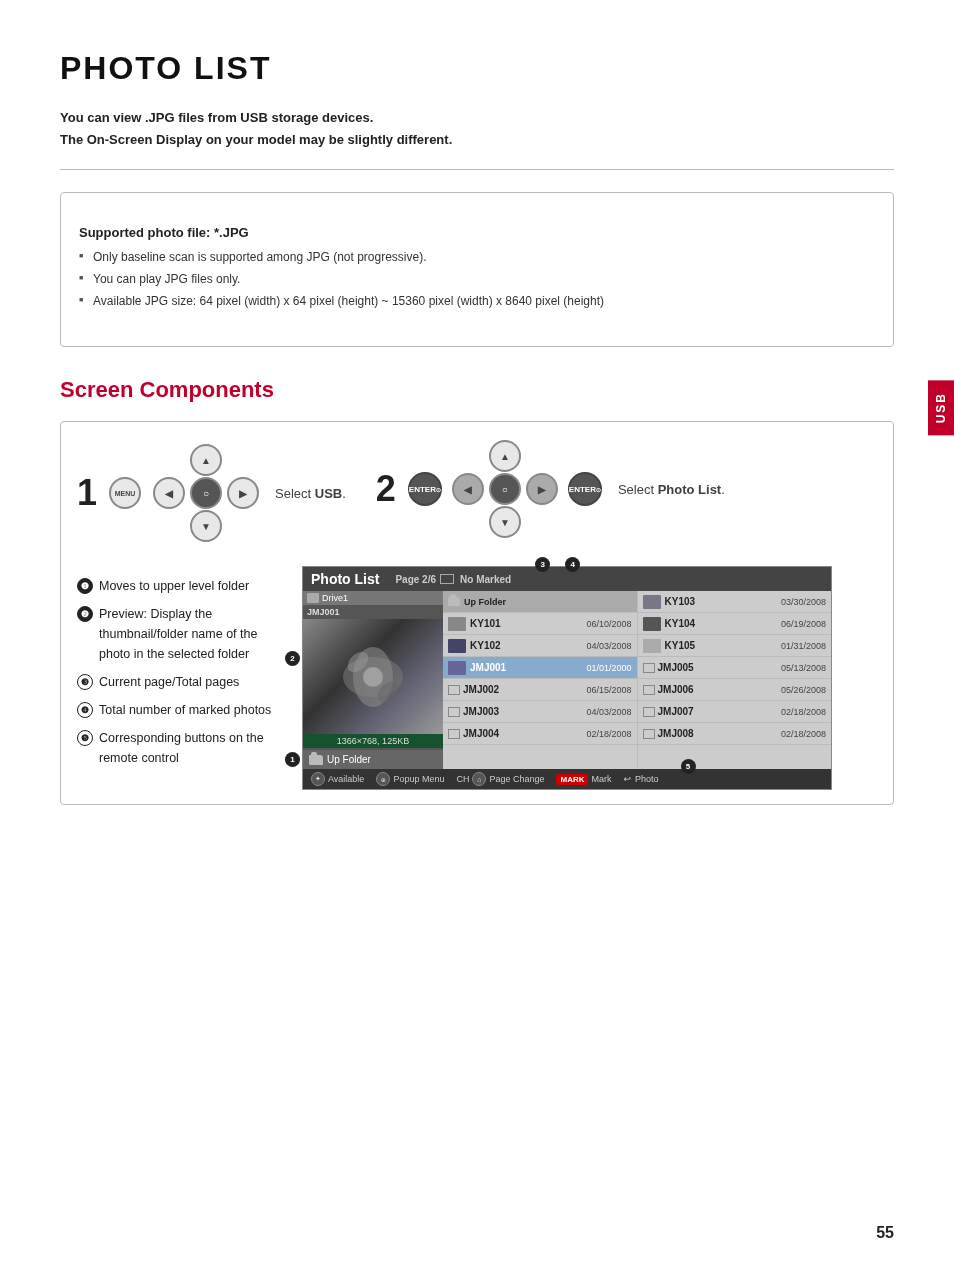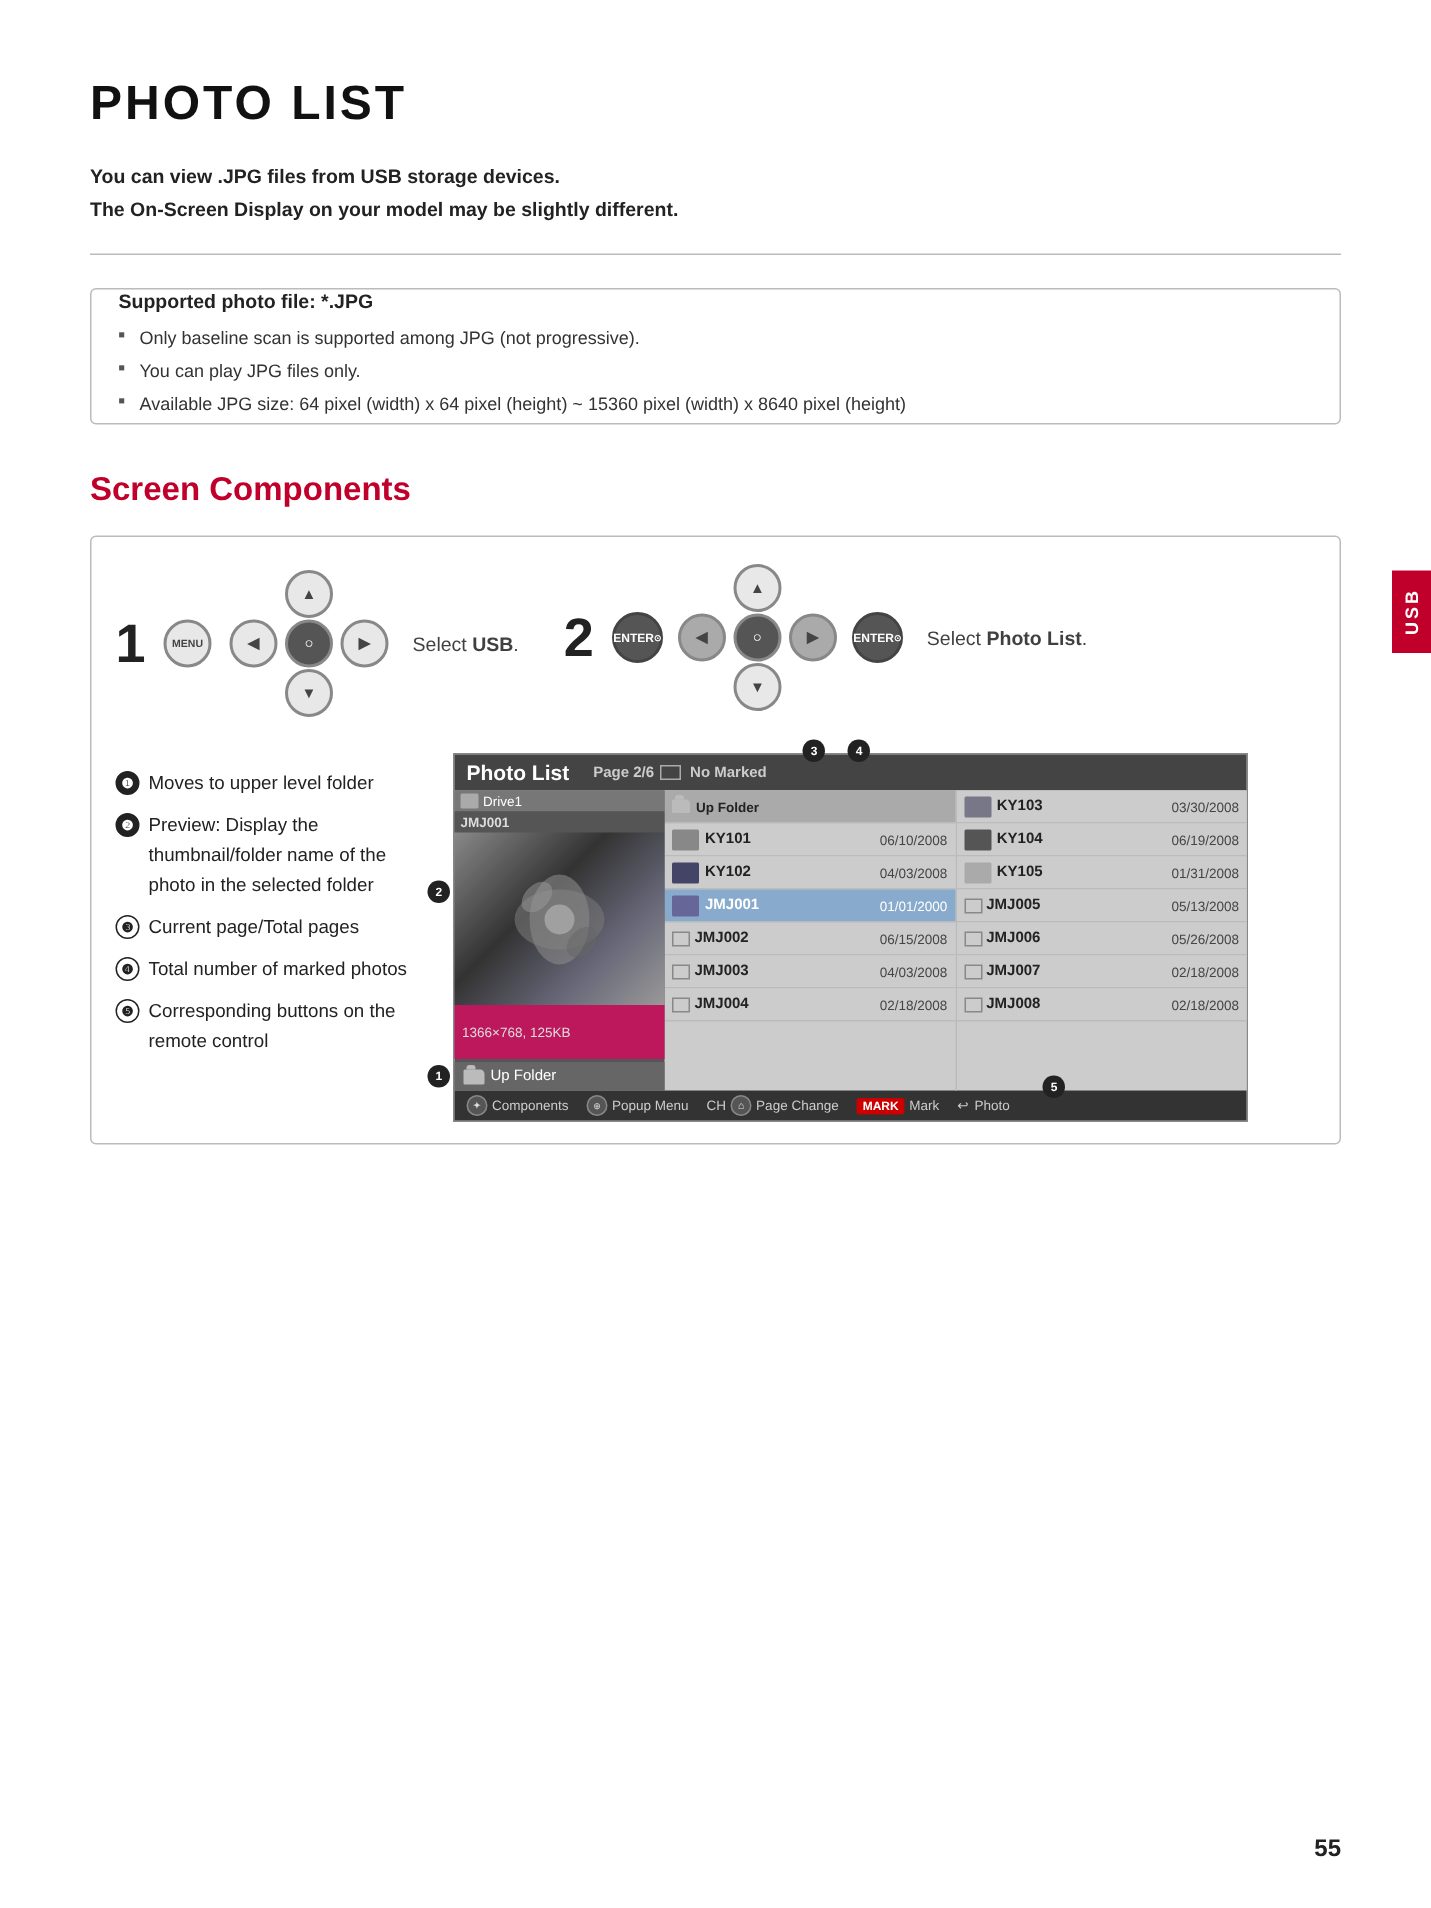--- a/index.html
+++ b/index.html
@@ -34,21 +34,21 @@
     hr.divider {
       border: none;
       border-top: 1px solid #bbb;
       margin: 18px 0 22px 0;
     }
 
     
     .info-box {
       border: 1px solid #bbb;
       border-radius: 4px;
-      padding: 0 18px;
+      padding: 32px 18px;
       margin-bottom: 30px;
       background: #fff;
     }
     .info-box .info-title {
       font-weight: bold;
       font-size: 13px;
       margin-bottom: 8px;
     }
     .info-box ul {
       list-style: none;
@@ -245,24 +245,25 @@
       gap: 3px;
     }
     .drive-icon {
       display: inline-block;
       width: 12px;
       height: 10px;
       background: #aaa;
       border-radius: 1px;
     }
     .photo-info-bar {
-      background: #be185d;
+      background: #14532d;
       color: #ddd;
       font-size: 9px;
-      padding: 13px 5px;
+      padding: 2px 5px;
+      text-align: center;
     }
     .up-folder-btn {
       background: #666;
       color: #fff;
       font-size: 10px;
       padding: 4px 6px;
       display: flex;
       align-items: center;
       gap: 4px;
       margin-top: 2px;
@@ -645,21 +646,21 @@
               <span class="file-date">02/18/2008</span>
             </div>
           </div>
 
         </div>
       </div>
 
       <div class="photo-list-footer">
         <span class="footer-key">
           <span class="key-circle">✦</span>
-          <span>Components</span>
+          <span>Available</span>
         </span>
         <span class="footer-key">
           <span class="key-circle" style="font-size:6px;">⊕</span>
           <span>Popup Menu</span>
         </span>
         <span class="footer-key">
           <span style="font-size:9px;">CH</span>
           <span class="key-circle" style="font-size:7px;">⌂</span>
           <span>Page Change</span>
         </span>

